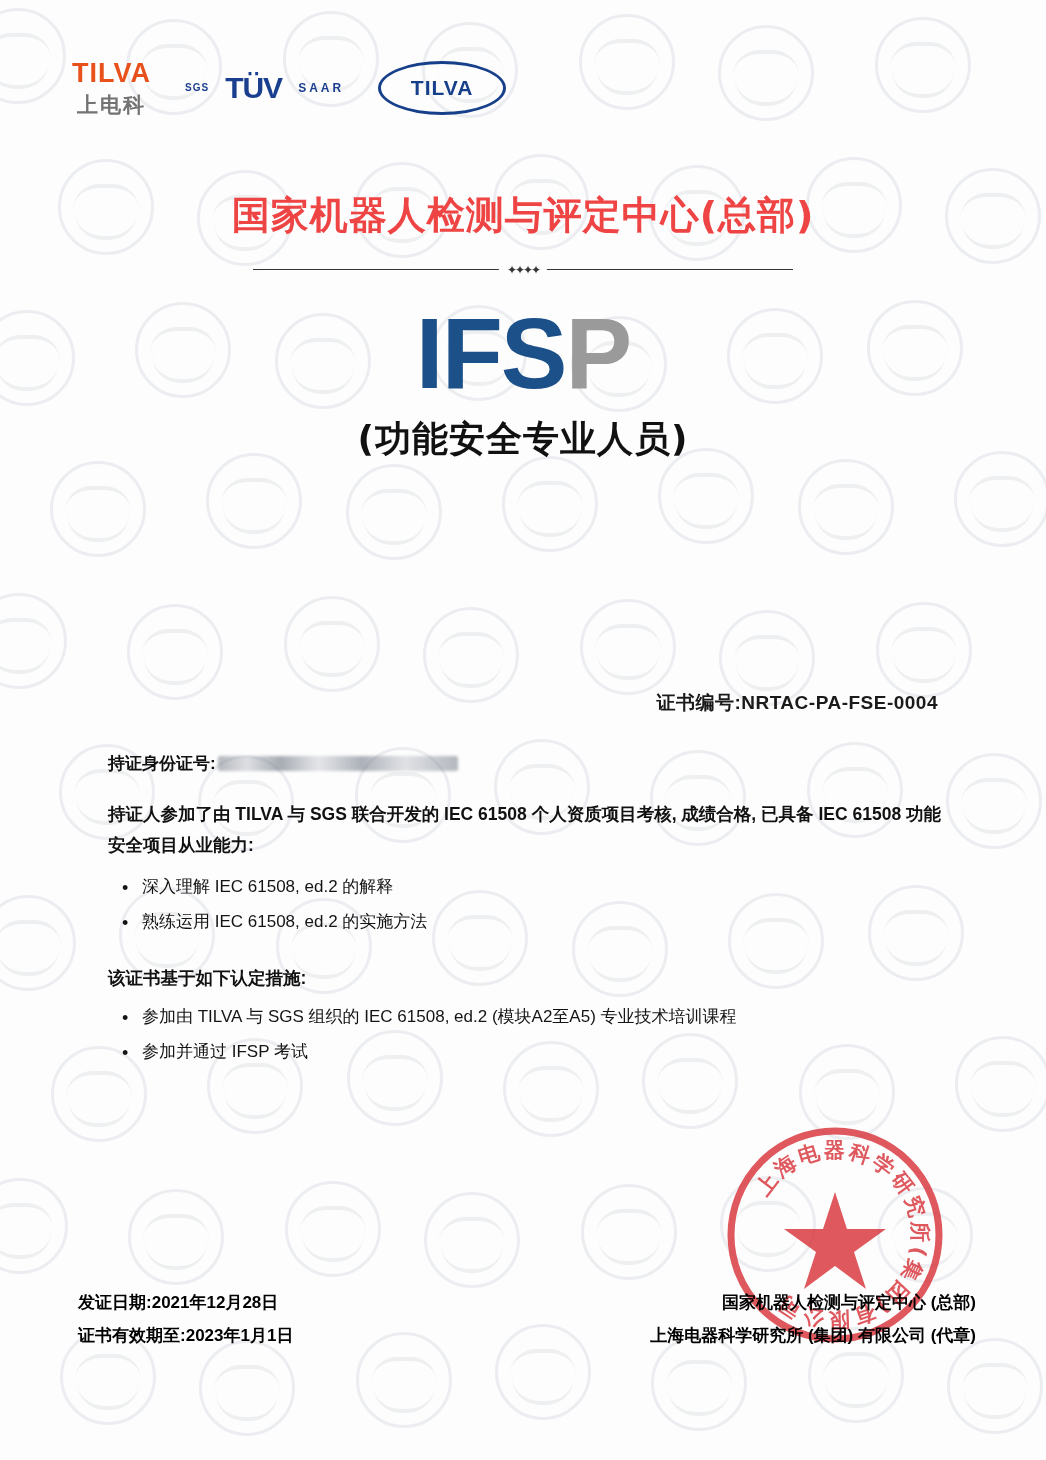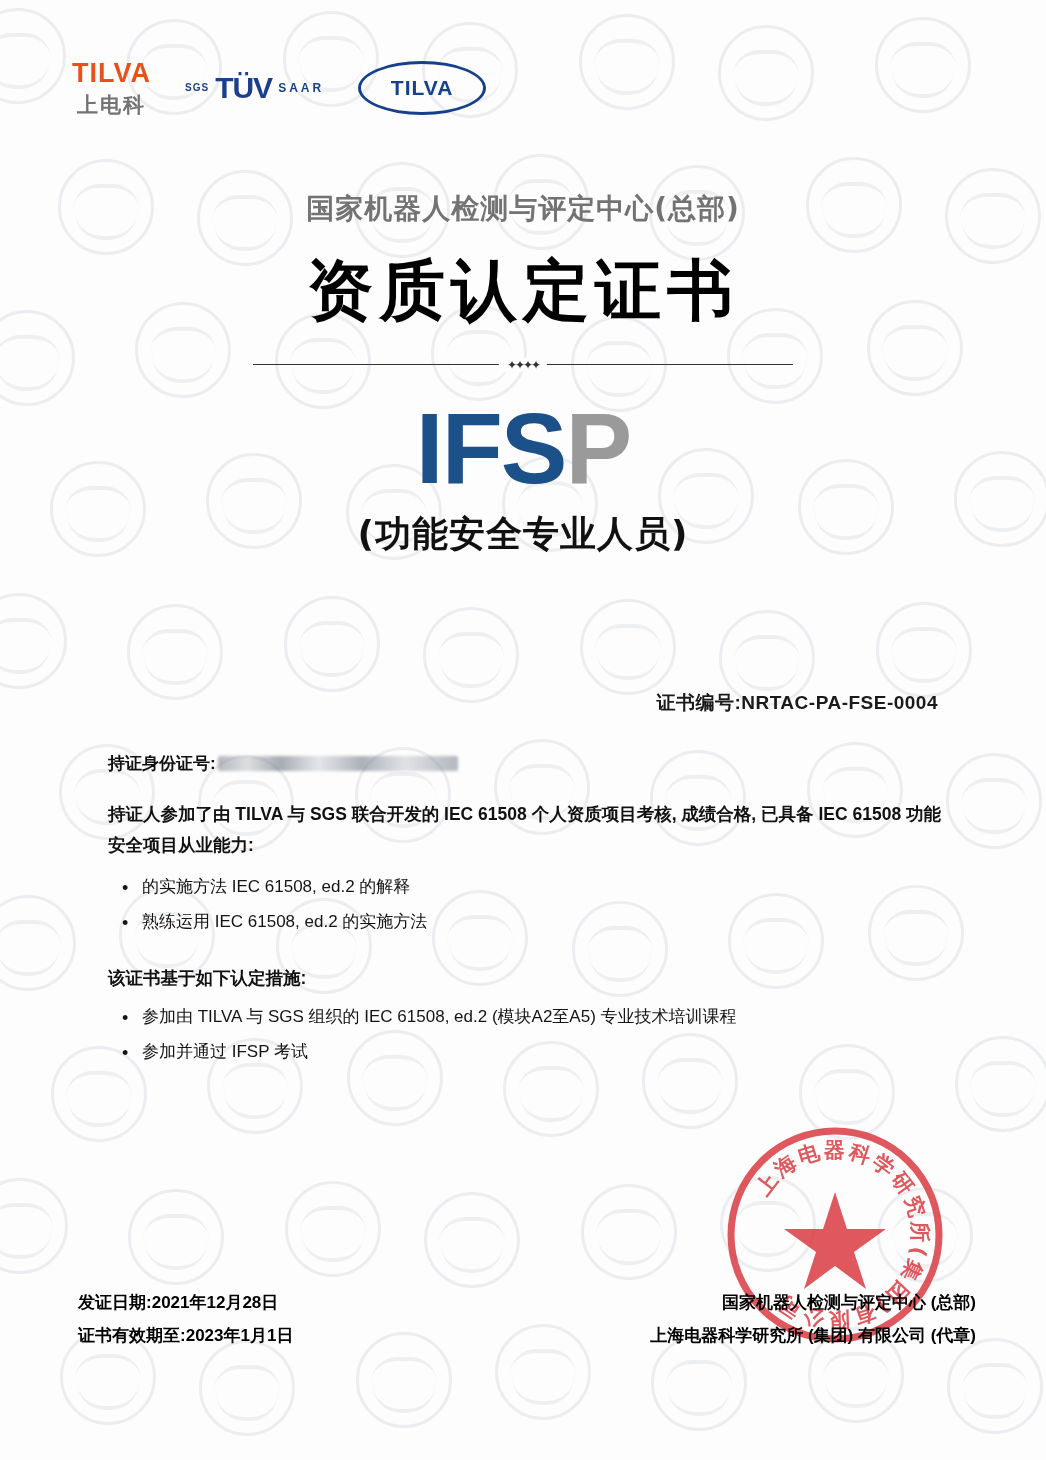--- a/index.html
+++ b/index.html
@@ -95,21 +95,21 @@
   }
   .logo-tuv .tuv-top {
     font-size: 10px;
     font-weight: 700;
     letter-spacing: 1px;
   }
   .logo-tuv .tuv-mid {
     font-size: 30px;
     font-weight: 700;
     letter-spacing: -1px;
-    margin: 1px 6px;
+    margin: 1px 16px;
   }
   .logo-tuv .tuv-bot {
     font-size: 12px;
     font-weight: 700;
     letter-spacing: 3px;
   }
   .logo-tilva {
     width: 122px;
     height: 48px;
     border: 3px solid #17408b;
@@ -127,24 +127,24 @@
   .title-block {
     position: absolute;
     top: 190px;
     left: 0;
     right: 0;
     text-align: center;
     z-index: 2;
   }
   .org-title {
     font-family: "DejaVu Sans", sans-serif;
-    font-size: 28px;
+    font-size: 38px;
     font-weight: 700;
     letter-spacing: 1px;
-    color: #737373;
+    color: #ef4444;
   }
   .main-title {
     margin-top: 18px;
     font-family: "DejaVu Sans", sans-serif;
     font-size: 66px;
     font-weight: 700;
     letter-spacing: 6px;
     color: #000;
   }
   .divider {
@@ -389,21 +389,20 @@
     <div class="logo-tuv">
       <div class="tuv-top">SGS</div>
       <div class="tuv-mid">TÜV</div>
       <div class="tuv-bot">SAAR</div>
     </div>
     <div class="logo-tilva">TILVA</div>
   </div>
 
   <div class="title-block">
     <div class="org-title">国家机器人检测与评定中心(总部)</div>
-    <div class="main-title">资质认定证书</div>
     <div class="divider">
       <div class="line"></div>
       <div class="orn">✦✦✦✦</div>
     </div>
     <div class="ifsp">
       <span class="blue">IFS</span><span class="gray">P</span>
     </div>
     <div class="subtitle">(功能安全专业人员)</div>
   </div>
 
@@ -415,21 +414,21 @@
 
 
     <div class="field-line">
       <span>持证身份证号:</span>
       <span class="redacted w-id"></span>
     </div>
 
     <div class="para">持证人参加了由 TILVA 与 SGS 联合开发的 IEC 61508 个人资质项目考核, 成绩合格, 已具备 IEC 61508 功能安全项目从业能力:</div>
 
     <ul class="bullets">
-      <li>的实施方法 IEC 61508, ed.2 的解释</li>
+      <li>深入理解 IEC 61508, ed.2 的解释</li>
       <li>熟练运用 IEC 61508, ed.2 的实施方法</li>
     </ul>
 
     <div class="section-head">该证书基于如下认定措施:</div>
 
     <ul class="bullets">
       <li>参加由 TILVA 与 SGS 组织的 IEC 61508, ed.2 (模块A2至A5) 专业技术培训课程</li>
       <li>参加并通过 IFSP 考试</li>
     </ul>
   </div>

